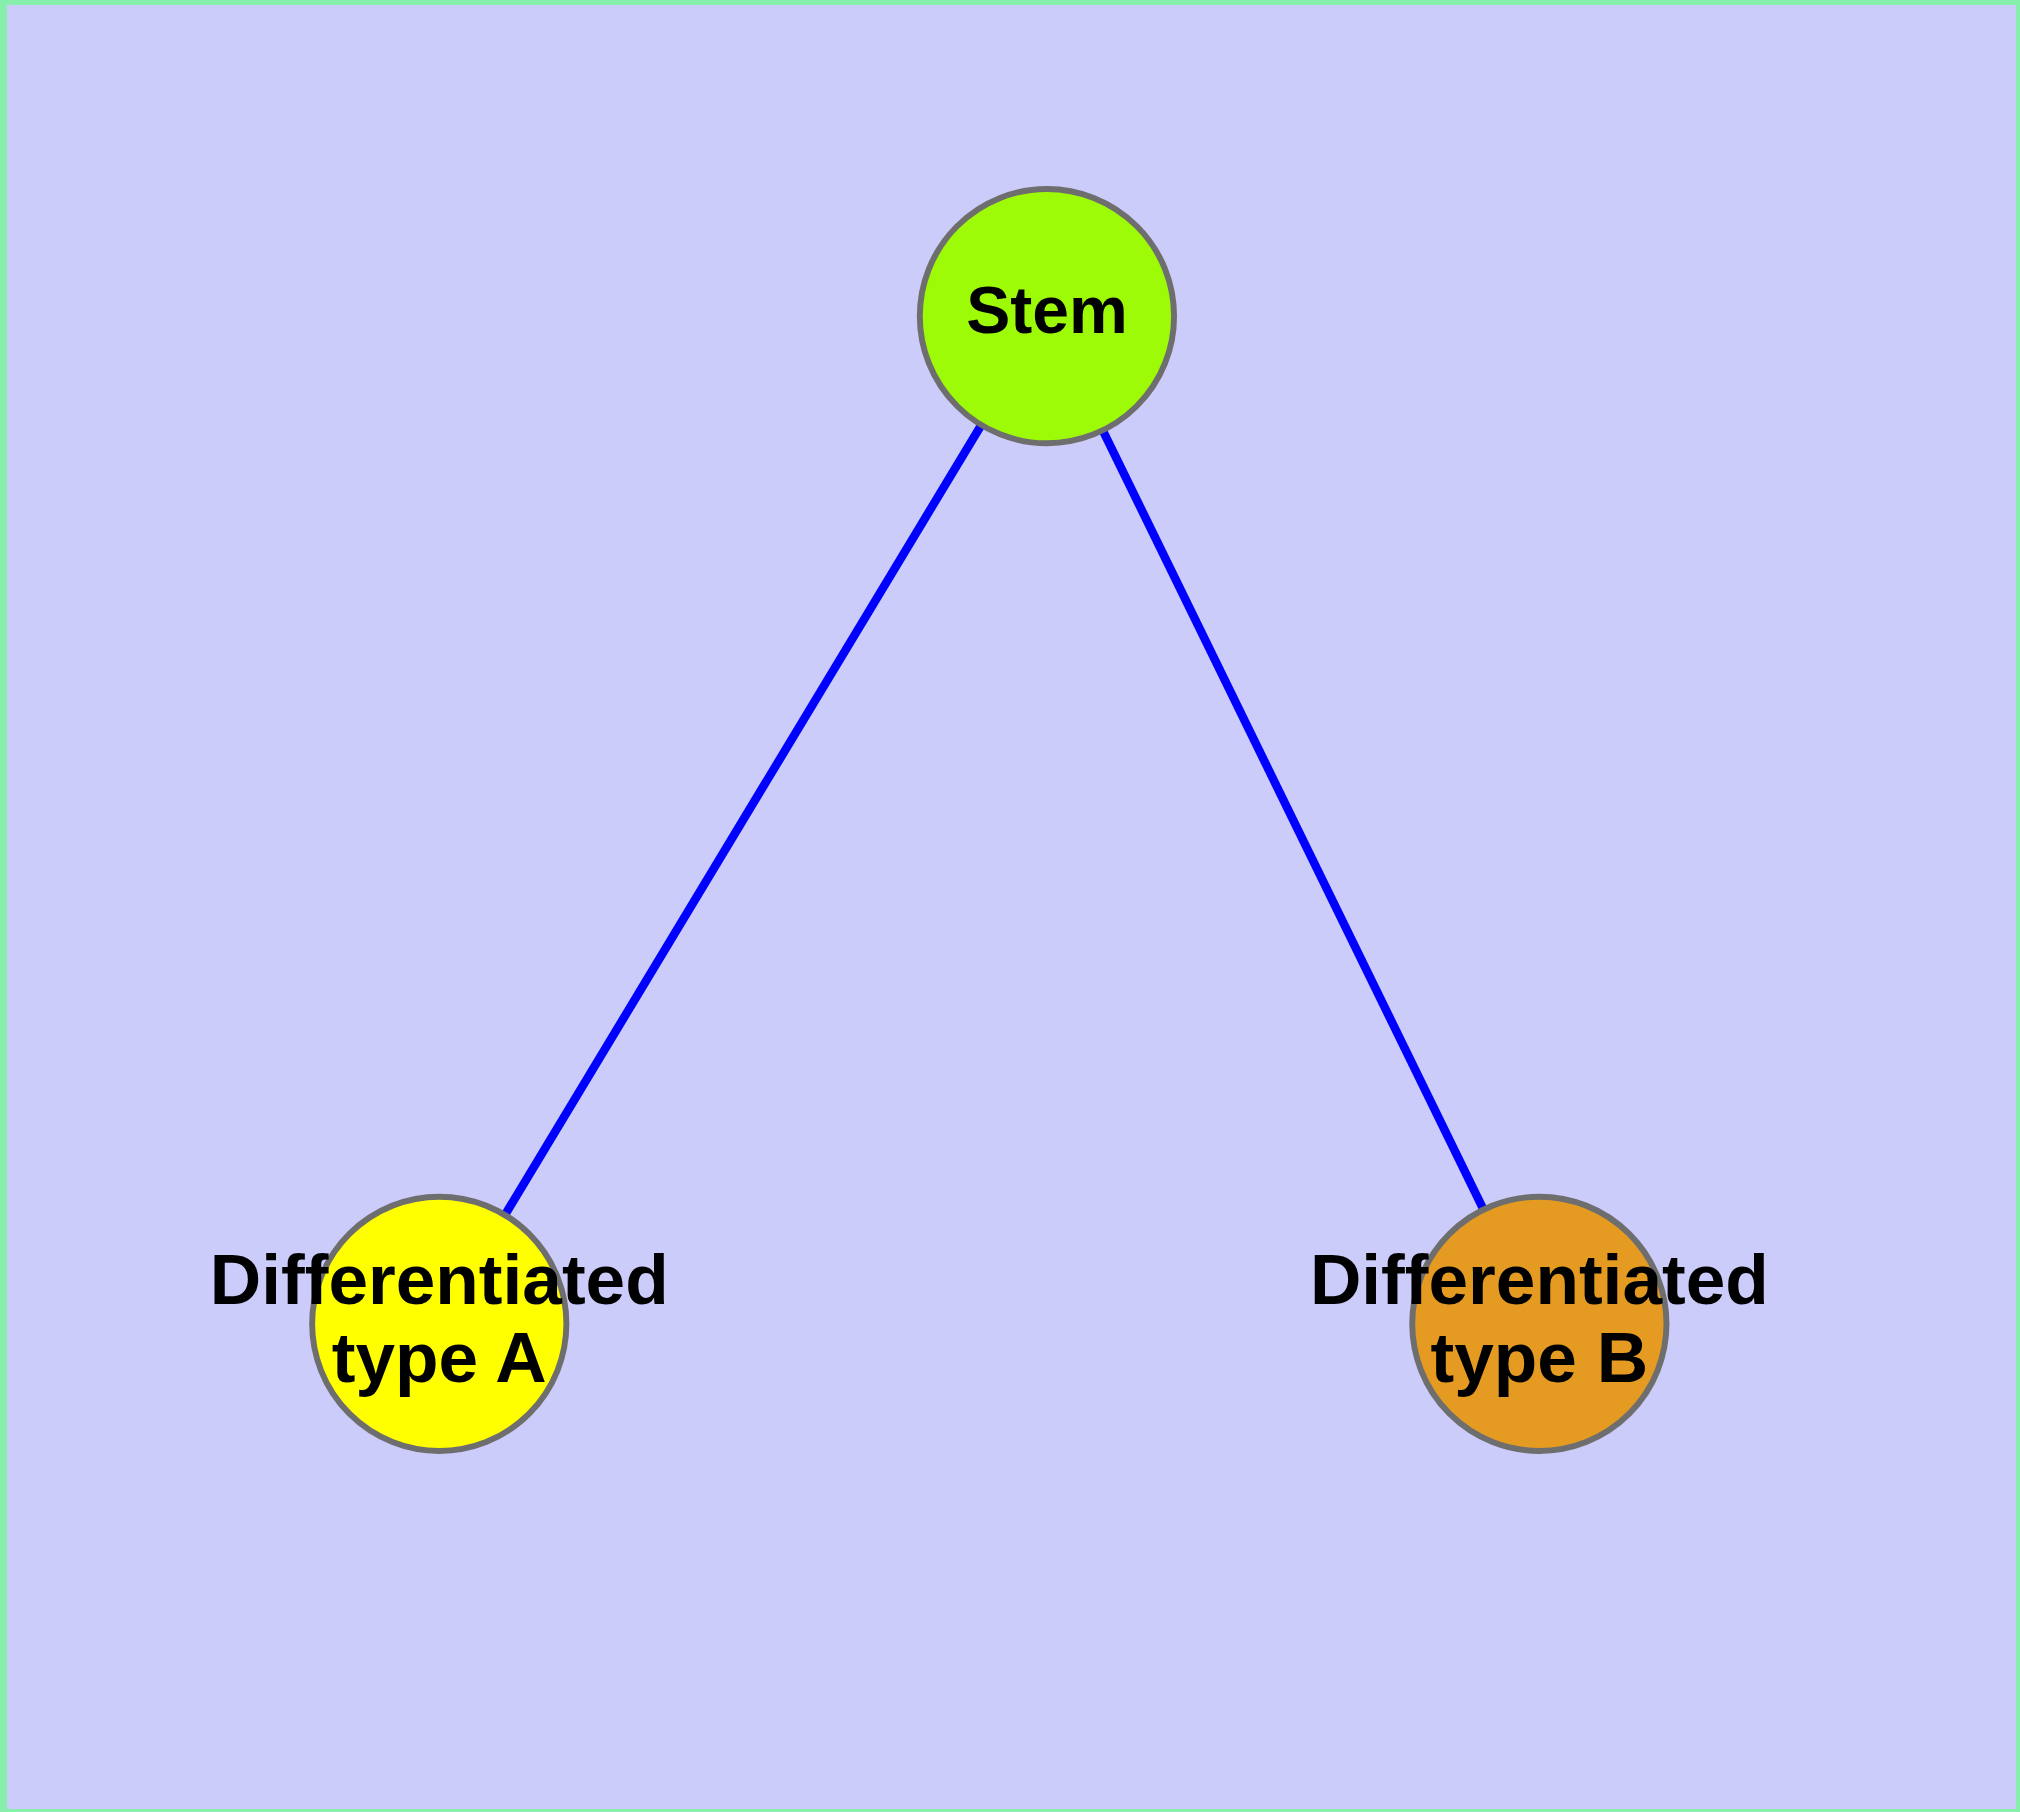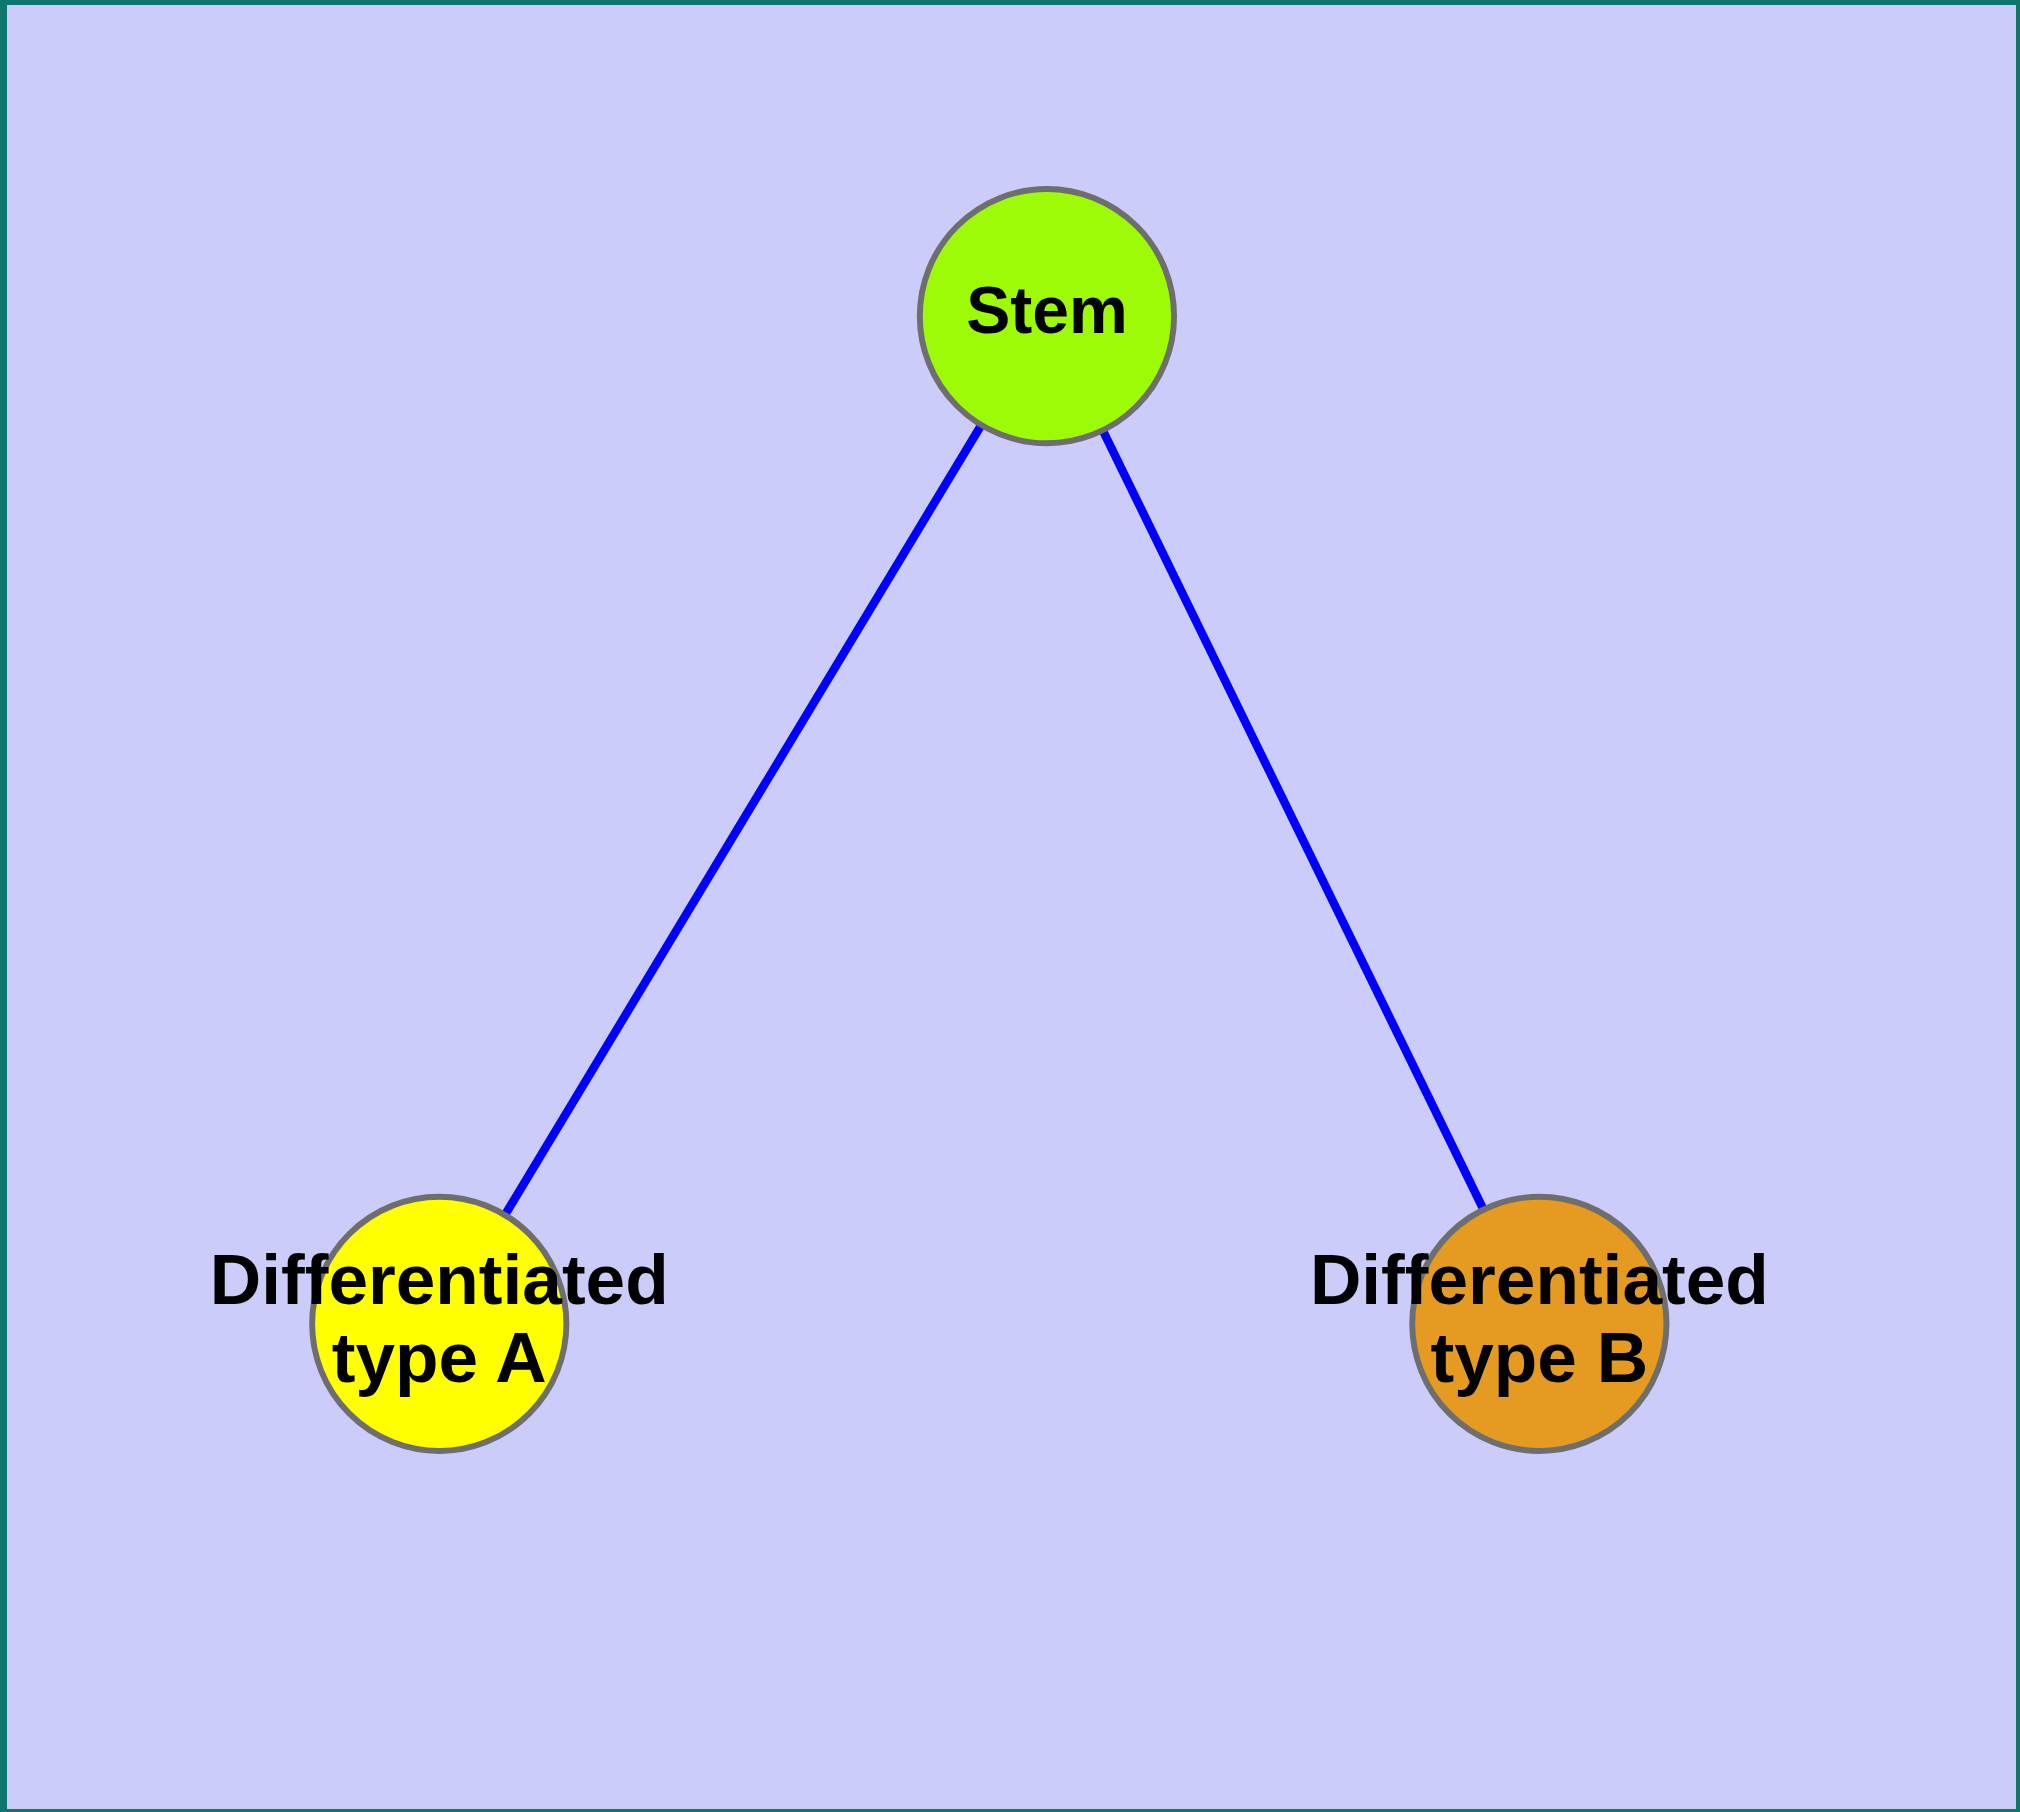--- a/index.html
+++ b/index.html
@@ -49,21 +49,21 @@
     text-anchor: middle;
     dominant-baseline: middle;
     paint-order: normal;
   }
   .label-stem { font-size: 78px; }
   .label-multi { font-size: 84px; }
 </style>
 </head>
 <body>
 
-<div id="canvas" style="background: #0f766e;">
+<div id="canvas" style="background: #86efac;">
   <div id="plot-area" style="background: rgb(204, 204, 250);"></div>
 
   <svg id="graph-svg" viewBox="0 0 2384 2138">
     <g id="edges-group">
         <line class="edge-line" x1="1157.5398559382127" y1="501.45203806062074" x2="595.4601440617873" y2="1433.5479619393793" stroke="#0000ff" stroke-width="10"></line>
         <line class="edge-line" x1="1300.8550902828388" y1="507.7705720246047" x2="1750.1449097171612" y2="1427.2294279753953" stroke="#0000ff" stroke-width="10"></line>
       </g>
     <g id="nodes-group">
         <circle class="node-circle" cx="1235" cy="373" r="150" fill="#9efb07" stroke="#6e6e6e"></circle>
         <circle class="node-circle" cx="518" cy="1562" r="150" fill="#ffff00" stroke="#6e6e6e"></circle>

